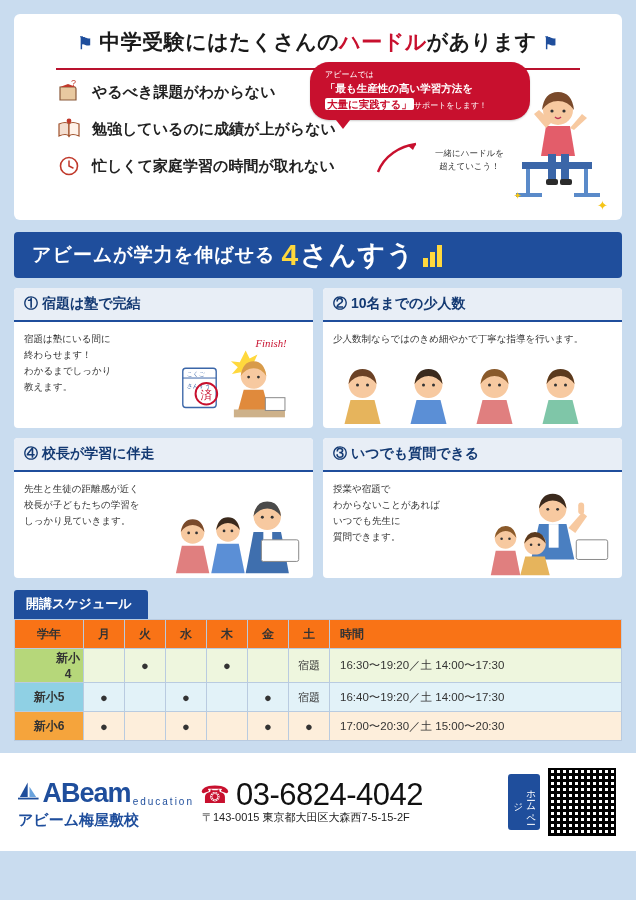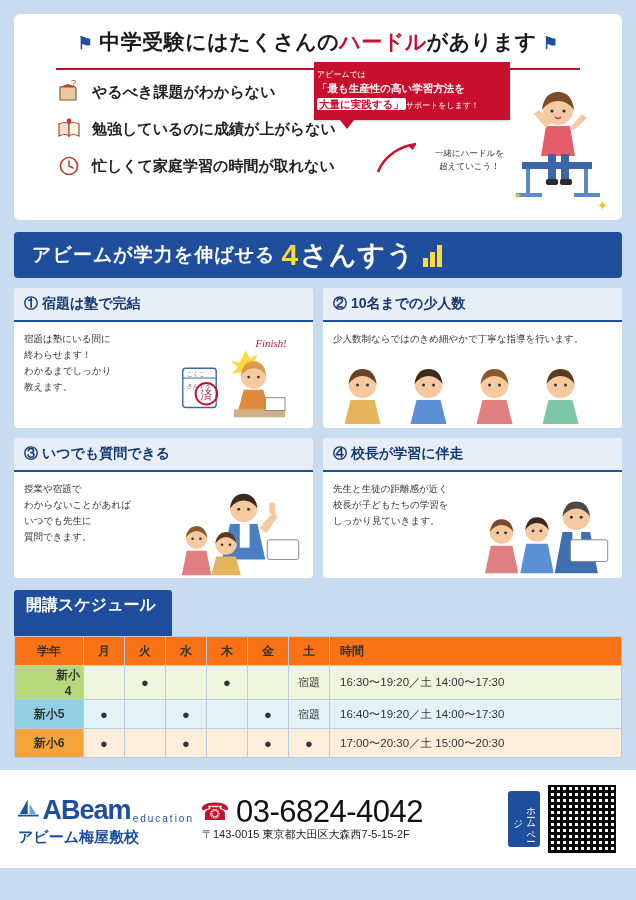--- a/index.html
+++ b/index.html
@@ -74,27 +74,27 @@
     line-height: 24px;
   }
   .bullet-text {
     font-size: 15px;
     font-weight: bold;
     color: #222;
   }
   
   .bubble {
     position: absolute;
-    right: 112px;
+    right: 92px;
     top: 48px;
     width: 190px;
     background: #c8102e;
     color: #fff;
-    border-radius: 0;
-    padding: 7px 3px;
+    border-radius: 19px;
+    padding: 7px 15px;
     font-size: 9px;
     line-height: 1.5;
     box-shadow: 0 1px 2px rgba(0,0,0,.2);
   }
   .bubble:after {
     content: "";
     position: absolute;
     bottom: -9px;
     left: 26px;
     border-width: 9px 7px 0 7px;
@@ -213,23 +213,23 @@
     width: 46%;
     height: 92px;
   }
 
   
   .sched-wrap { margin-top: 12px; }
   .sched-tab {
     display: inline-block;
     background: #1f4e9c;
     color: #fff;
-    font-size: 16px;
-    font-weight: bold;
-    padding: 5px 16px 20px 12px;
+    font-size: 13px;
+    font-weight: bold;
+    padding: 5px 16px 6px 12px;
     border-radius: 3px 3px 0 0;
   }
   table.sched {
     width: 100%;
     border-collapse: collapse;
     background: #fff;
     font-size: 11px;
   }
   table.sched th, table.sched td {
     border: 1px solid #b9cbe0;
@@ -477,20 +477,50 @@
           <circle cx="30" cy="20" r="14" fill="#f7c9a0"></circle>
             <path d="M16 20 q2 -15 14 -15 q12 0 14 15 q-6 -8 -14 -8 q-8 0 -14 8z" fill="#5b3a1e"></path>
           <circle cx="25" cy="21" r="1.5" fill="#333"></circle>
             <circle cx="35" cy="21" r="1.5" fill="#333"></circle>
           <path d="M18 36 h24 l6 24 h-36z" fill="#7fc6a8"></path>
         </g>
       </svg>
     </div>
 
     <div class="card">
+      <div class="card-hd">④ 校長が学習に伴走</div>
+      <div class="card-body">先生と生徒の距離感が近く<br>校長が子どもたちの学習を<br>しっかり見ていきます。</div>
+      <svg class="card-art" viewBox="0 0 140 92">
+        <g transform="translate(4,32)">
+          <circle cx="18" cy="16" r="12" fill="#f7c9a0"></circle>
+            <path d="M6 16 q2 -13 12 -13 q10 0 12 13 q-5 -7 -12 -7 q-7 0 -12 7z" fill="#7a4a2b"></path>
+          <circle cx="14" cy="17" r="1.4" fill="#333"></circle>
+            <circle cx="22" cy="17" r="1.4" fill="#333"></circle>
+          <path d="M7 30 h22 l6 28 h-34z" fill="#e07f7f"></path>
+        </g>
+        <g transform="translate(40,30)">
+          <circle cx="18" cy="16" r="12" fill="#f7c9a0"></circle>
+            <path d="M6 16 q2 -13 12 -13 q10 0 12 13 q-5 -7 -12 -7 q-7 0 -12 7z" fill="#3b2a1d"></path>
+          <circle cx="14" cy="17" r="1.4" fill="#333"></circle>
+            <circle cx="22" cy="17" r="1.4" fill="#333"></circle>
+          <path d="M7 30 h22 l6 30 h-34z" fill="#5b8fd6"></path>
+        </g>
+        <g transform="translate(78,14)">
+          <circle cx="20" cy="18" r="14" fill="#f7c9a0"></circle>
+            <path d="M6 18 q2 -15 14 -15 q12 0 14 15 q-6 -8 -14 -8 q-8 0 -14 8z" fill="#4a4a4a"></path>
+          <circle cx="15" cy="19" r="1.5" fill="#333"></circle>
+            <circle cx="25" cy="19" r="1.5" fill="#333"></circle>
+          <path d="M6 34 h28 l8 42 h-44z" fill="#3f6fae"></path>
+          <rect x="16" y="34" width="9" height="26" fill="#fff"></rect>
+        </g>
+        <rect x="92" y="56" width="38" height="22" rx="2" fill="#fff" stroke="#888"></rect>
+      </svg>
+    </div>
+
+    <div class="card">
       <div class="card-hd">③ いつでも質問できる</div>
       <div class="card-body">授業や宿題で<br>わからないことがあれば<br>いつでも先生に<br>質問できます。</div>
       <svg class="card-art" viewBox="0 0 140 92">
         <circle cx="74" cy="24" r="14" fill="#f7c9a0"></circle>
         <path d="M60 24 q2 -15 14 -15 q12 0 14 15 q-6 -8 -14 -8 q-8 0 -14 8z" fill="#3b2a1d"></path>
         <circle cx="69" cy="25" r="1.5" fill="#333"></circle>
           <circle cx="79" cy="25" r="1.5" fill="#333"></circle>
         <path d="M60 40 h28 l8 36 h-44z" fill="#4a7fc1"></path>
         <rect x="70" y="40" width="10" height="24" fill="#fff"></rect>
         <path d="M90 44 l14 -16 l5 4 l-12 17z" fill="#f7c9a0"></path>
@@ -503,50 +533,20 @@
           <path d="M6 27 h20 l5 25 h-30z" fill="#e07f7f"></path>
         </g>
         <g transform="translate(40,46)">
           <circle cx="16" cy="14" r="11" fill="#f7c9a0"></circle>
             <path d="M5 14 q2 -12 11 -12 q9 0 11 12 q-5 -7 -11 -7 q-6 0 -11 7z" fill="#5b3a1e"></path>
           <circle cx="12" cy="15" r="1.3" fill="#333"></circle>
             <circle cx="20" cy="15" r="1.3" fill="#333"></circle>
           <path d="M6 27 h20 l5 19 h-30z" fill="#e6b45c"></path>
         </g>
         <rect x="98" y="56" width="32" height="20" rx="2" fill="#fff" stroke="#888"></rect>
-      </svg>
-    </div>
-
-    <div class="card">
-      <div class="card-hd">④ 校長が学習に伴走</div>
-      <div class="card-body">先生と生徒の距離感が近く<br>校長が子どもたちの学習を<br>しっかり見ていきます。</div>
-      <svg class="card-art" viewBox="0 0 140 92">
-        <g transform="translate(4,32)">
-          <circle cx="18" cy="16" r="12" fill="#f7c9a0"></circle>
-            <path d="M6 16 q2 -13 12 -13 q10 0 12 13 q-5 -7 -12 -7 q-7 0 -12 7z" fill="#7a4a2b"></path>
-          <circle cx="14" cy="17" r="1.4" fill="#333"></circle>
-            <circle cx="22" cy="17" r="1.4" fill="#333"></circle>
-          <path d="M7 30 h22 l6 28 h-34z" fill="#e07f7f"></path>
-        </g>
-        <g transform="translate(40,30)">
-          <circle cx="18" cy="16" r="12" fill="#f7c9a0"></circle>
-            <path d="M6 16 q2 -13 12 -13 q10 0 12 13 q-5 -7 -12 -7 q-7 0 -12 7z" fill="#3b2a1d"></path>
-          <circle cx="14" cy="17" r="1.4" fill="#333"></circle>
-            <circle cx="22" cy="17" r="1.4" fill="#333"></circle>
-          <path d="M7 30 h22 l6 30 h-34z" fill="#5b8fd6"></path>
-        </g>
-        <g transform="translate(78,14)">
-          <circle cx="20" cy="18" r="14" fill="#f7c9a0"></circle>
-            <path d="M6 18 q2 -15 14 -15 q12 0 14 15 q-6 -8 -14 -8 q-8 0 -14 8z" fill="#4a4a4a"></path>
-          <circle cx="15" cy="19" r="1.5" fill="#333"></circle>
-            <circle cx="25" cy="19" r="1.5" fill="#333"></circle>
-          <path d="M6 34 h28 l8 42 h-44z" fill="#3f6fae"></path>
-          <rect x="16" y="34" width="9" height="26" fill="#fff"></rect>
-        </g>
-        <rect x="92" y="56" width="38" height="22" rx="2" fill="#fff" stroke="#888"></rect>
       </svg>
     </div>
   </div>
 
   <div class="sched-wrap">
     <div class="sched-tab">開講スケジュール</div>
     <table class="sched">
       <thead>
         <tr>
           <th class="col-grade">学年</th>

